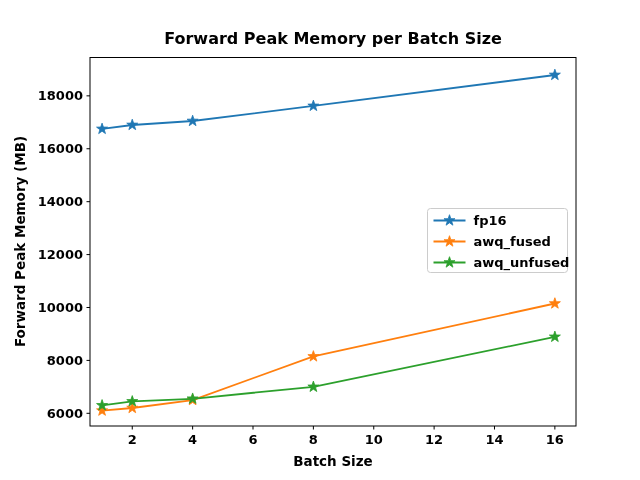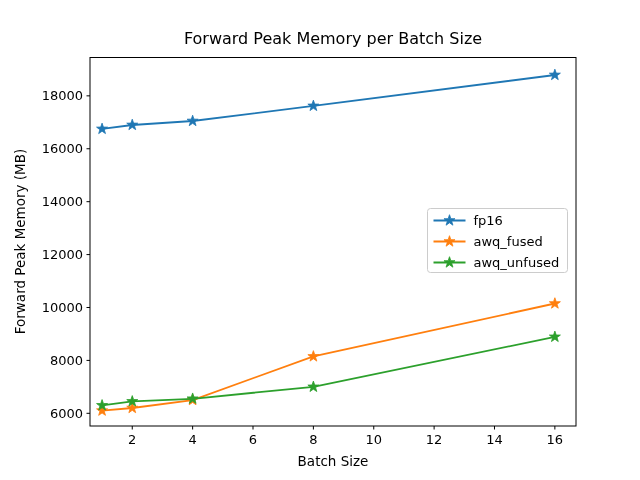--- a/index.html
+++ b/index.html
@@ -9,20 +9,21 @@
     height: 480px;
     background: #ffffff;
     overflow: hidden;
     font-family: "DejaVu Sans", sans-serif;
   }
   .figure {
     position: relative;
     width: 640px;
     height: 480px;
     background: #ffffff;
+    font-weight: bold;
   }
   svg text {
     fill: #000000;
     font-family: "DejaVu Sans", sans-serif;
   }
   .chart-title { font-size: 16px; }
   .axis-label  { font-size: 13.5px; }
   .tick-label  { font-size: 13px; }
   .legend-label { font-size: 13px; }
 </style>

